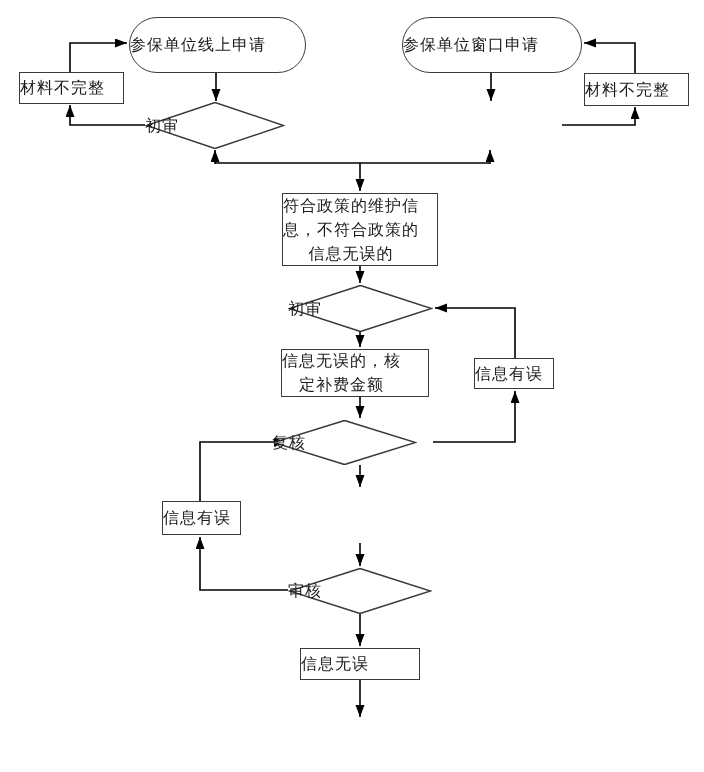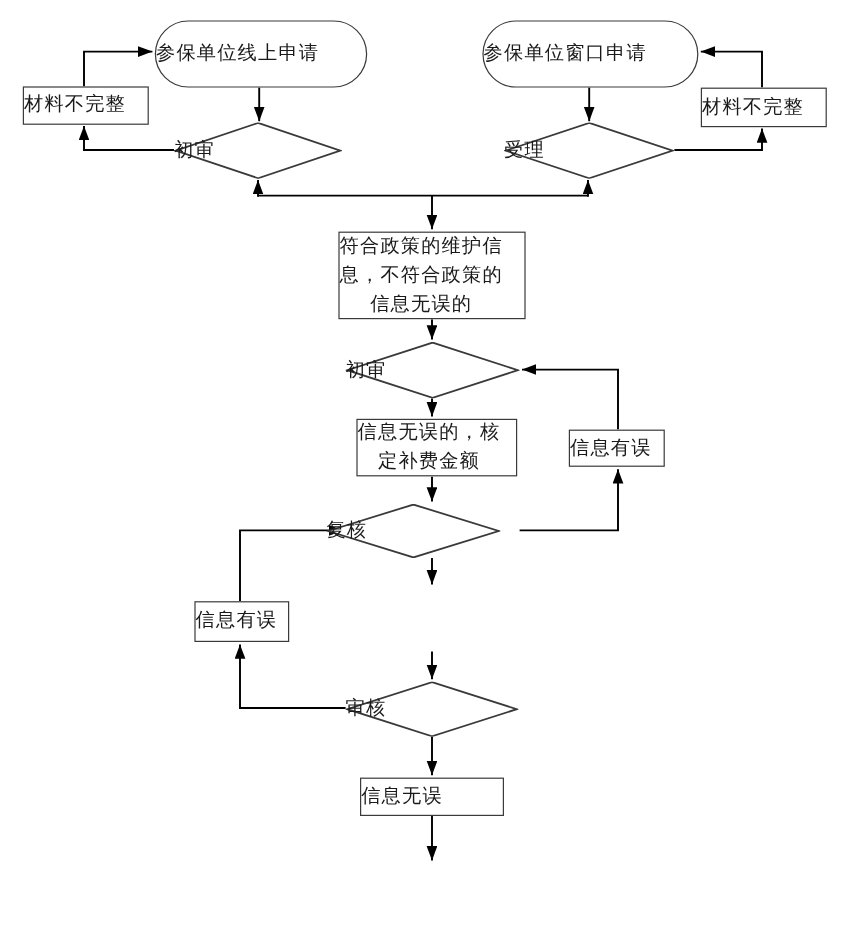--- a/index.html
+++ b/index.html
@@ -82,41 +82,35 @@
   <div class="node rect" style="left:584px;top:73px;width:105px;height:33px">
     <span class="label">材料不完整</span>
   </div>
 
   <div class="node diamond" style="left:145px;top:102px;width:140px;height:47px">
     <svg viewBox="0 0 100 100" preserveAspectRatio="none">
         <polygon points="50,1 99,50 50,99 1,50"></polygon>
       </svg>
     <span class="label">初审</span>
   </div>
-  <div class="node diamond" style="left:420px;top:102px;width:142px;height:47px">
-    <svg viewBox="0 0 100 100" preserveAspectRatio="none">
-        <polygon points="50,1 99,50 50,99 1,50"></polygon>
-      </svg>
-    <span class="label">受理</span>
-  </div>
 
   <div class="node rect" style="left:282px;top:193px;width:156px;height:73px">
     <span class="label">符合政策的维护信
 息，不符合政策的
 信息无误的</span>
   </div>
 
   <div class="node diamond" style="left:288px;top:285px;width:145px;height:47px">
     <svg viewBox="0 0 100 100" preserveAspectRatio="none">
         <polygon points="50,1 99,50 50,99 1,50"></polygon>
       </svg>
     <span class="label">初审</span>
   </div>
 
-  <div class="node rect" style="left:297px;top:349px;width:134px;height:48px">
+  <div class="node rect" style="left:281px;top:349px;width:148px;height:48px">
     <span class="label">信息无误的，核
 定补费金额</span>
   </div>
 
   <div class="node rect" style="left:474px;top:358px;width:80px;height:31px">
     <span class="label">信息有误</span>
   </div>
 
   <div class="node diamond" style="left:272px;top:420px;width:145px;height:45px">
     <svg viewBox="0 0 100 100" preserveAspectRatio="none">

